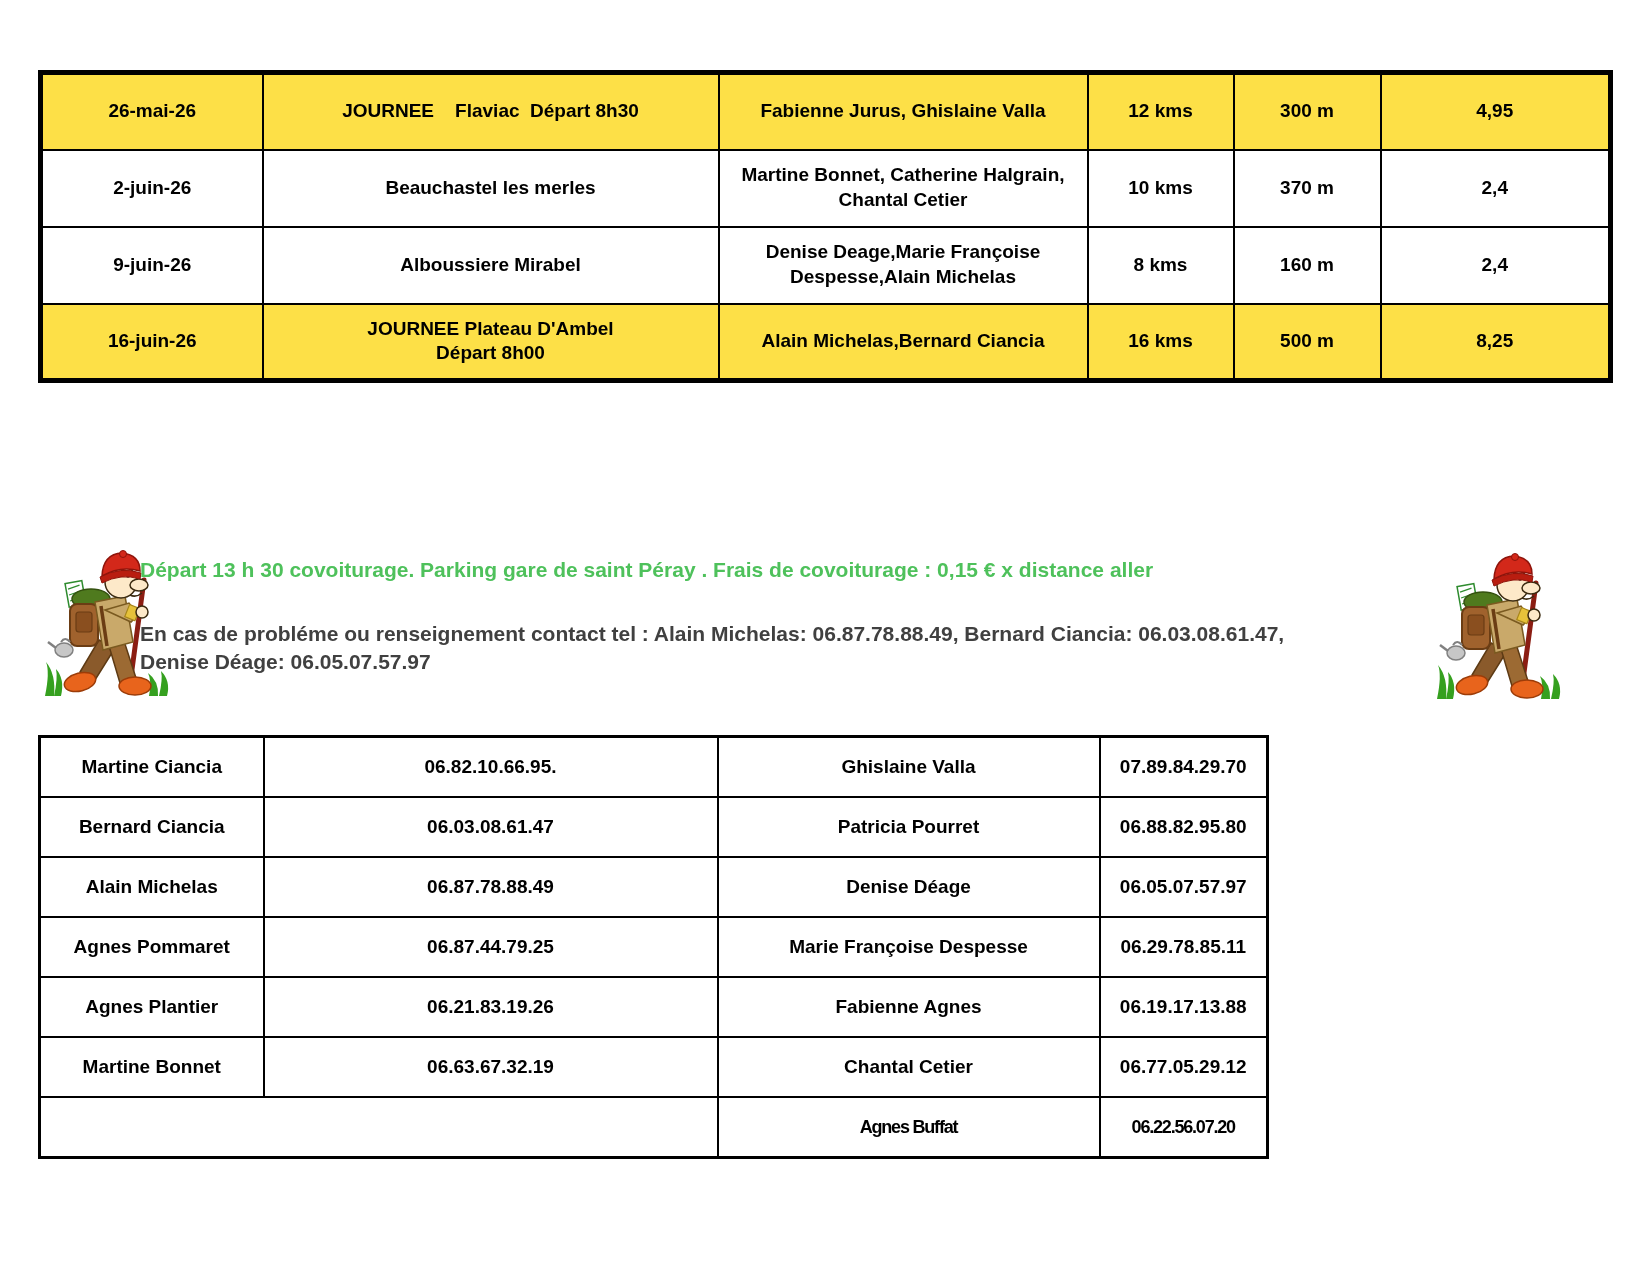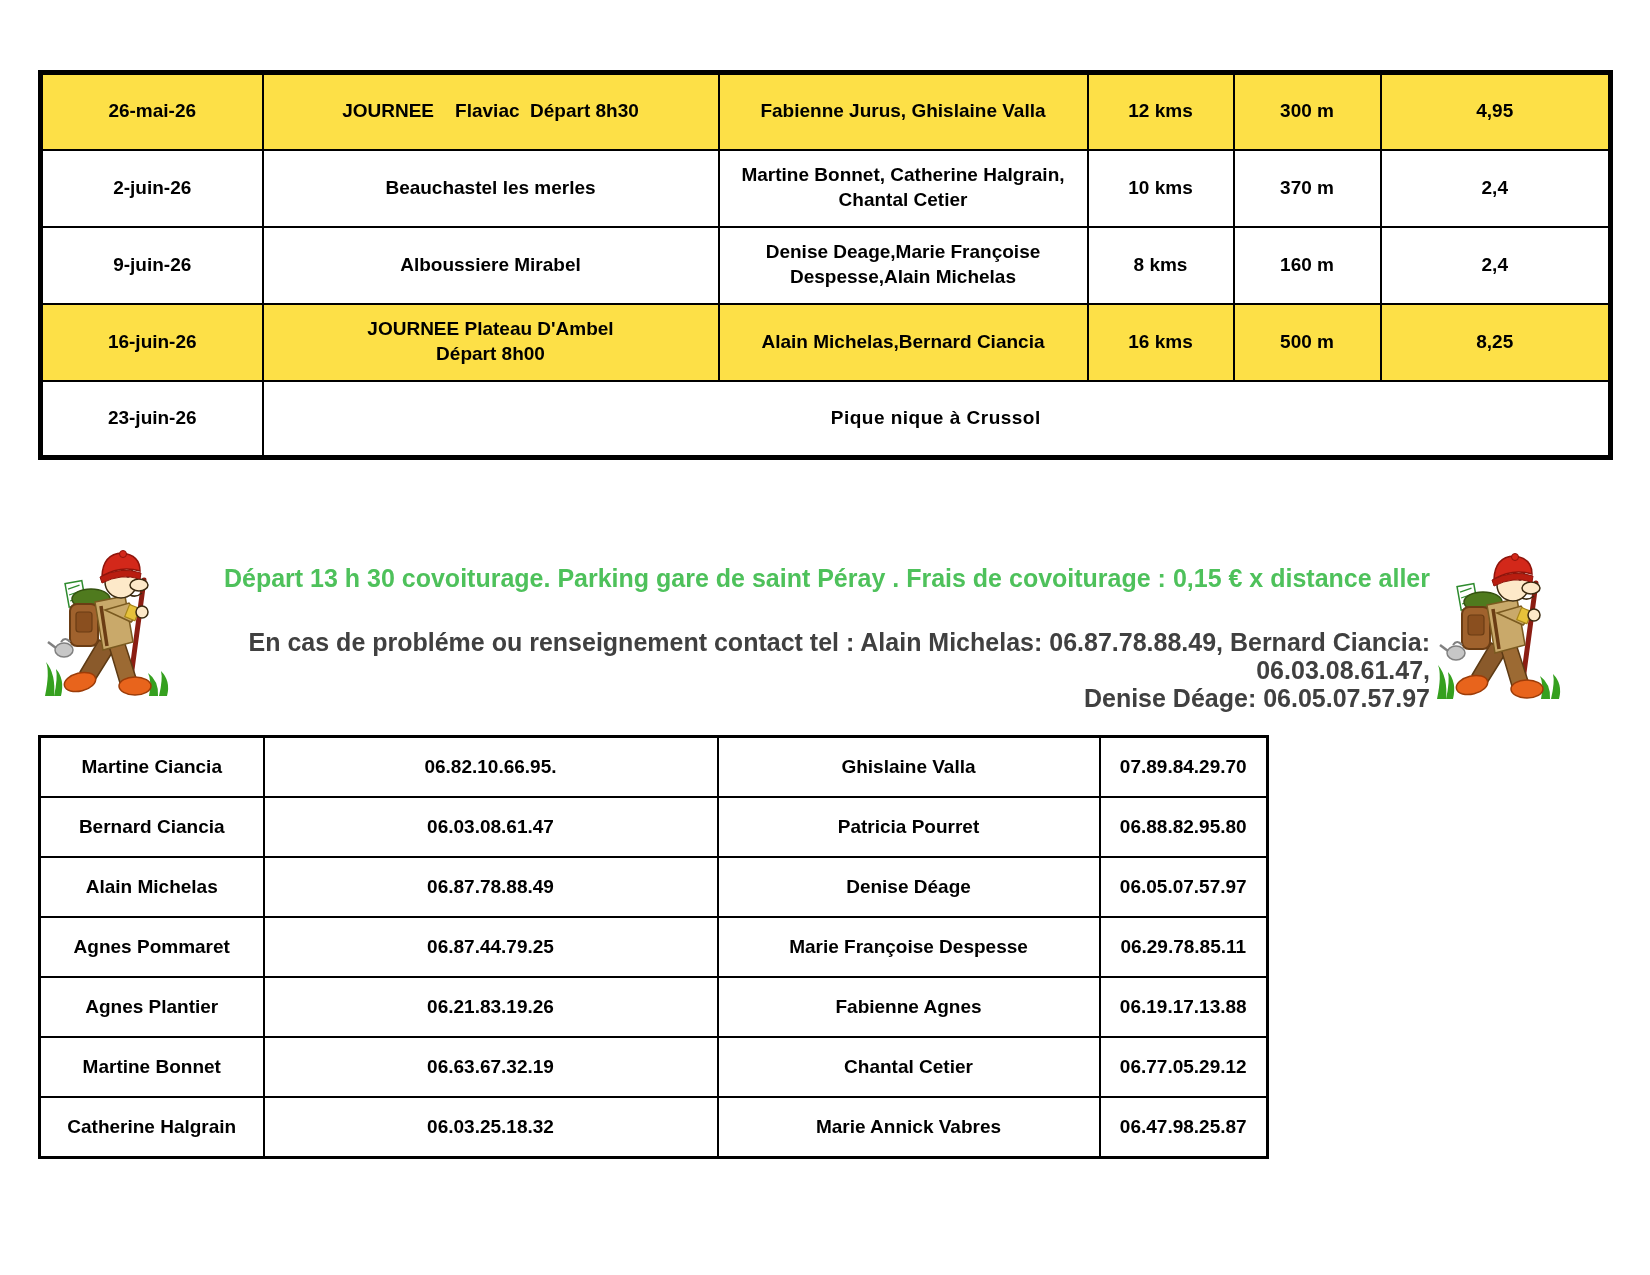--- a/index.html
+++ b/index.html
@@ -16,22 +16,22 @@
   #schedule td{
     border:2.5px solid #000;text-align:center;vertical-align:middle;
     font-size:19px;line-height:1.3;padding:2px 8px;
   }
   #schedule tr{height:77px;}
   #schedule tr.shaded td{background:#fde047;}
   .c-loc,.c-guides{white-space:pre-wrap;}
   .c-event{font-size:34px;letter-spacing:.5px;}
   
   .note{
-    position:absolute;left:140px;width:1290px;text-align:right;
-    font-size:25px;line-height:28px;white-space:pre-line;margin-top:8px;
+    position:absolute;left:140px;width:1290px;text-align:left;
+    font-size:21px;line-height:28px;white-space:pre-line;
   }
   #note-carpool{top:556px;}
   #note-contact{top:620px;}
   
   #contacts{
     position:absolute;left:38px;top:735px;width:1228px;
     border-collapse:collapse;table-layout:fixed;
     border:3px solid #000;
   }
   #contacts td{
@@ -140,24 +140,20 @@
         </tr>
         <tr class="shaded">
           <td class="c-date">16-juin-26</td>
           <td class="c-loc">JOURNEE Plateau D'Ambel
 Départ 8h00</td>
           <td class="c-guides">Alain Michelas,Bernard Ciancia</td>
           <td class="c-dist">16 kms</td>
           <td class="c-elev">500 m</td>
           <td class="c-cost">8,25</td>
         </tr>
-        <tr>
-          <td class="c-date">23-juin-26</td>
-          <td class="c-event" colspan="5">Pique nique à Crussol</td>
-        </tr>
       </tbody>
   </table>
 
   <svg id="hiker-left" class="hiker" viewBox="0 0 130 150">
     <use href="#hiker-def"></use>
   </svg>
   <svg id="hiker-right" class="hiker" viewBox="0 0 130 150">
     <use href="#hiker-def"></use>
   </svg>
 
@@ -203,21 +199,20 @@
           <td>Fabienne Agnes</td>
           <td>06.19.17.13.88</td>
         </tr>
         <tr>
           <td>Martine Bonnet</td>
           <td>06.63.67.32.19</td>
           <td>Chantal Cetier</td>
           <td>06.77.05.29.12</td>
         </tr>
         <tr>
-          <td>Catherine Halgrain</td>
-          <td>06.03.25.18.32</td>
-          <td>Marie Annick Vabres</td>
-          <td>06.47.98.25.87</td>
+          <td colspan="2"></td>
+          <td class="narrow">Agnes Buffat</td>
+          <td class="narrow">06.22.56.07.20</td>
         </tr>
       </tbody>
   </table>
 
 </div>
 
 </body></html>

